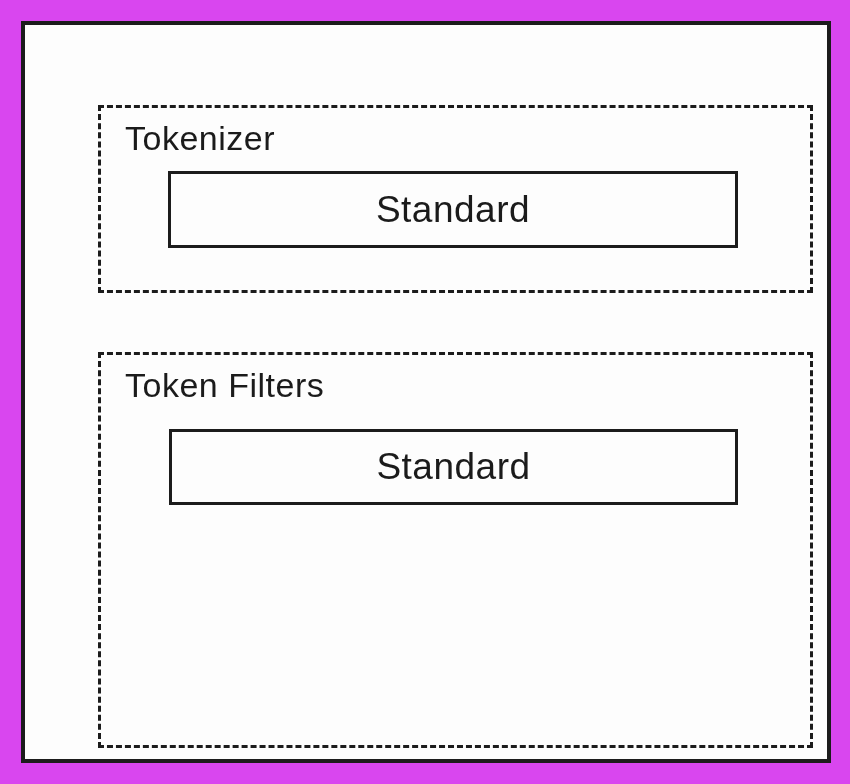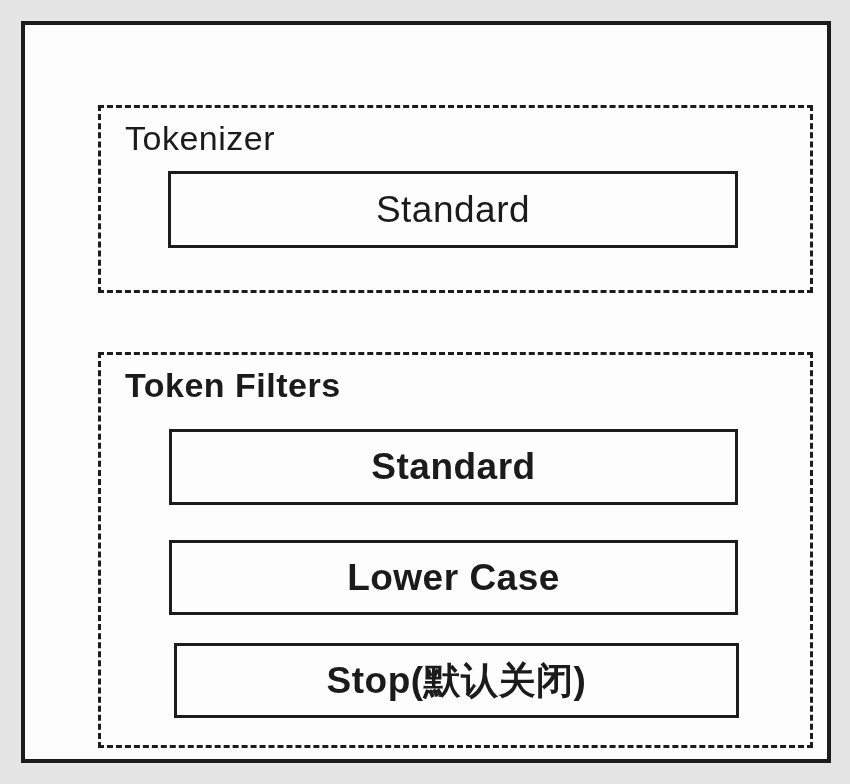--- a/index.html
+++ b/index.html
@@ -5,21 +5,21 @@
   html, body {
     margin: 0;
     padding: 0;
     background: #fdfdfd;
     font-family: "Liberation Sans", "DejaVu Sans", sans-serif;
   }
   .canvas {
     position: relative;
     width: 850px;
     height: 784px;
-    background: #e5e5e5;
+    background: #d946ef;
     overflow: hidden;
   }
   .outer-frame {
     position: absolute;
     left: 21px;
     top: 21px;
     width: 810px;
     height: 742px;
     border: 4px solid #1c1c1c;
     box-sizing: border-box;
@@ -35,21 +35,20 @@
     left: 73px;
     top: 80px;
     width: 715px;
     height: 188px;
   }
   .group-token-filters {
     left: 73px;
     top: 327px;
     width: 715px;
     height: 396px;
-    font-weight: bold;
   }
   .group-label {
     position: absolute;
     left: 24px;
     top: 10px;
     font-size: 34px;
     line-height: 1.2;
     color: #1b1b1b;
     letter-spacing: 0.5px;
     white-space: nowrap;
@@ -108,22 +107,16 @@
       <div class="node node-tok-standard">
         <span class="node-label">Standard</span>
       </div>
     </div>
 
     <div class="group group-token-filters">
       <div class="group-label">Token Filters</div>
       <div class="node node-tf-standard">
         <span class="node-label">Standard</span>
       </div>
-      <div class="node node-tf-lowercase">
-        <span class="node-label">Lower Case</span>
-      </div>
-      <div class="node node-tf-stop">
-        <span class="node-label">Stop(默认关闭)</span>
-      </div>
     </div>
 
   </div>
 </div>
 
 </body></html>

